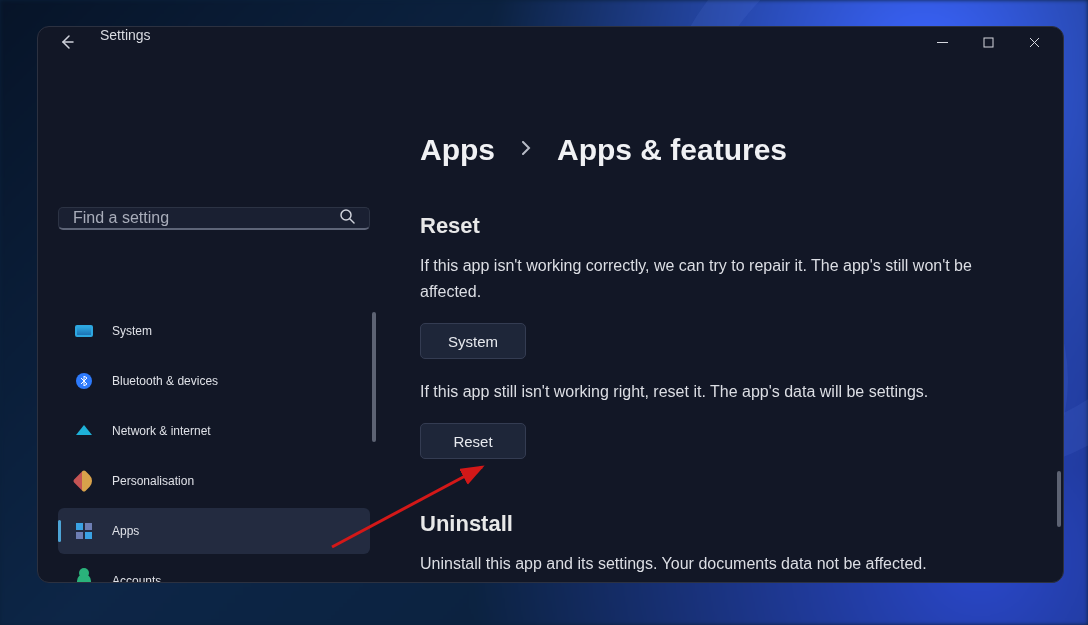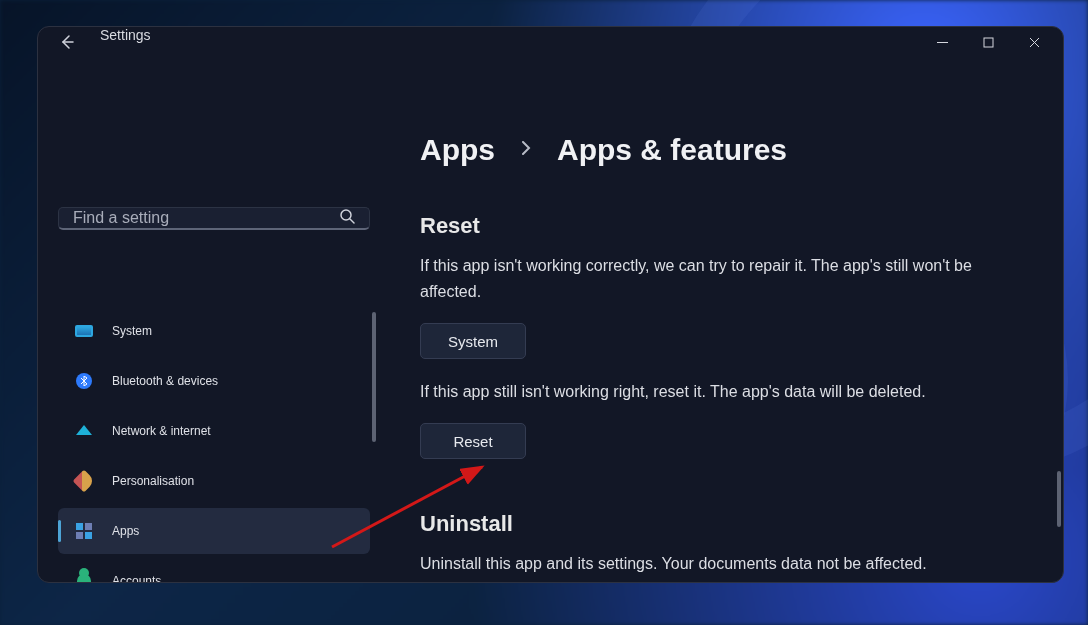--- a/index.html
+++ b/index.html
@@ -211,21 +211,21 @@
           <svg width="14" height="14" viewBox="0 0 14 14">
               <path d="M4 1l6 6-6 6" fill="none" stroke="currentColor" stroke-width="2" stroke-linecap="round"></path>
             </svg>
         </span>
         <span class="crumb">Apps &amp; features</span>
       </div>
 
       <div class="section-title">Reset</div>
       <div class="section-text">If this app isn't working correctly, we can try to repair it. The app's still won't be affected.</div>
       <div class="action-btn">System</div>
-      <div class="section-text">If this app still isn't working right, reset it. The app's data will be deleted.</div>
+      <div class="section-text">If this app still isn't working right, reset it. The app's data will be settings.</div>
       <div class="action-btn">Reset</div>
 
       <div style="height:32px"></div>
 
       <div class="section-title">Uninstall</div>
       <div class="section-text">Uninstall this app and its settings. Your documents data not be affected.</div>
 
       <div class="main-scroll"></div>
     </div>
   </div>

